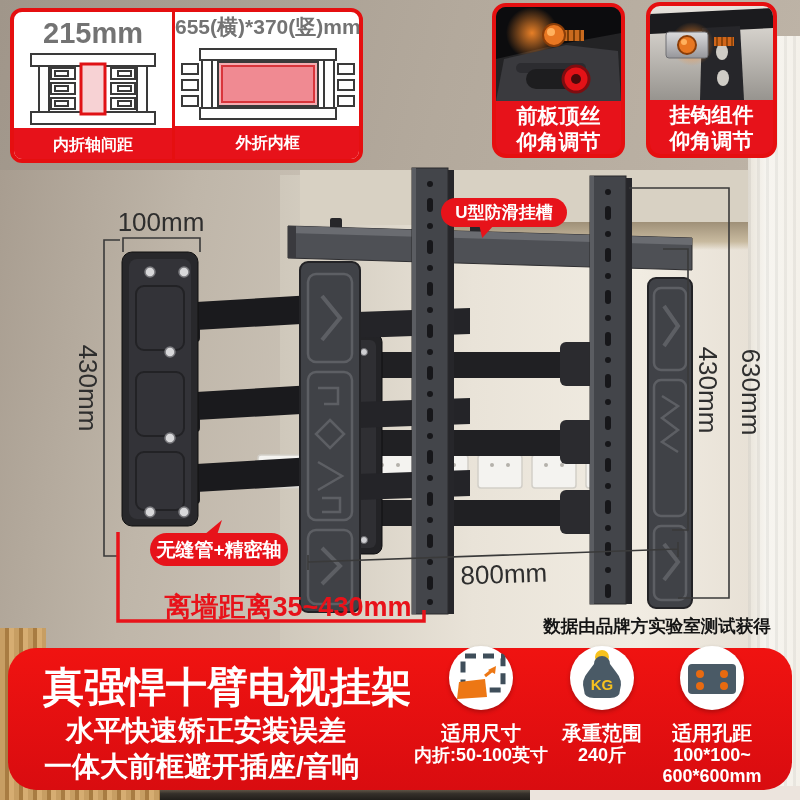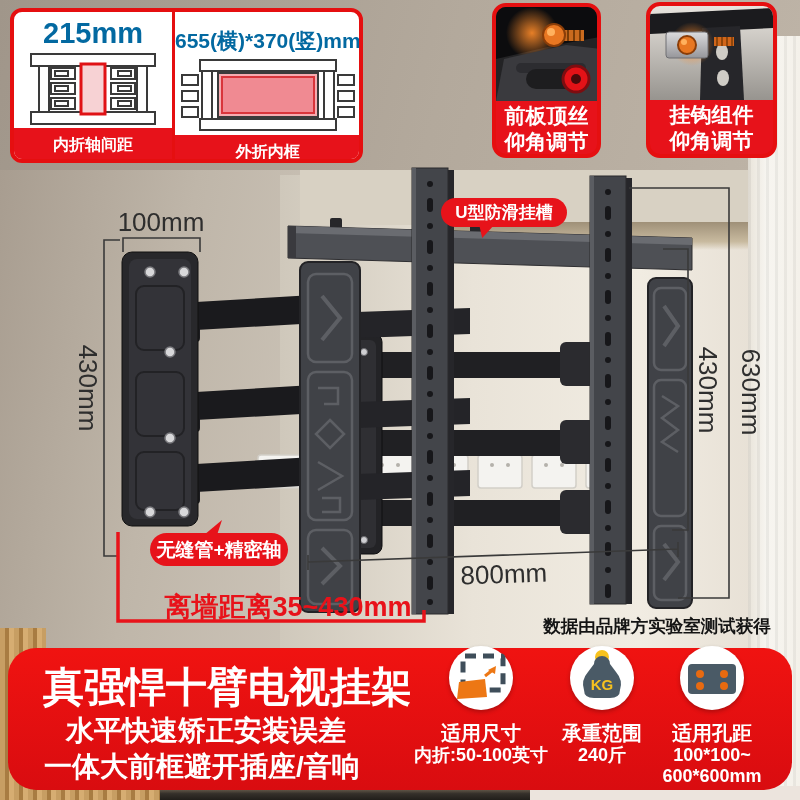--- a/index.html
+++ b/index.html
@@ -24,28 +24,28 @@
   
   .badge{background:#e7131a;color:#fff;font-weight:bold;text-align:center;}
   .badge-u{left:441px;top:198px;width:126px;height:29px;line-height:29px;font-size:17px;border-radius:15px;}
   .badge-u .tail{position:absolute;left:38px;top:26px;width:16px;height:14px;background:#e7131a;clip-path:polygon(0 0,100% 0,20% 100%);}
   .badge-seam{left:150px;top:533px;width:138px;height:33px;line-height:33px;font-size:19px;border-radius:17px;}
   .badge-seam .tail{position:absolute;left:52px;top:-13px;width:20px;height:15px;background:#e7131a;clip-path:polygon(100% 0,10% 100%,75% 100%);}
   
   .spec-box{left:10px;top:8px;width:353px;height:155px;background:#fff;border:4px solid #e50f10;border-radius:12px;display:flex;overflow:hidden;box-sizing:border-box;}
   .spec-cell{display:flex;flex-direction:column;flex:1;}
   .spec-cell.left{flex:0 0 158px;border-right:3px solid #e50f10;}
-  .spec-dim{color:#0369a1;font-weight:bold;text-align:center;padding-top:5px;}
+  .spec-dim{color:#737373;font-weight:bold;text-align:center;padding-top:5px;}
   .spec-dim.d1{font-size:29px;}
-  .spec-dim.d2{font-size:21px;padding-top:15px;}
+  .spec-dim.d2{font-size:21px;padding-top:1px;}
   .spec-diagram{flex:1;display:flex;align-items:center;justify-content:center;}
   .spec-footer{height:33px;background:#e7121a;color:#fff;font-weight:bold;font-size:16px;line-height:33px;text-align:center;}
   
   .callout{border:4px solid #e50f10;border-radius:14px;overflow:hidden;background:#e7121a;box-sizing:border-box;}
-  .callout1{left:492px;top:3px;width:109px;height:155px;}
+  .callout1{left:492px;top:3px;width:133px;height:155px;}
   .callout2{left:646px;top:2px;width:131px;height:156px;}
   .callout-photo{height:94px;position:relative;}
   .callout-label{color:#fff;font-weight:bold;font-size:21px;line-height:26px;text-align:center;padding-top:2px;}
   
   .banner{left:8px;top:648px;width:784px;height:142px;border-radius:28px;background:linear-gradient(180deg,#f01311,#d90c10);}
   .banner-title{left:35px;top:12px;font-size:41px;font-weight:bold;color:#fff;white-space:nowrap;}
   .banner-sub1{left:58px;top:64px;font-size:28px;font-weight:bold;color:#fff;white-space:nowrap;}
   .banner-sub2{left:36px;top:100px;font-size:28px;font-weight:bold;color:#fff;white-space:nowrap;}
   .feature{display:flex;flex-direction:column;align-items:center;top:-2px;width:140px;}
   .feature .circle{width:64px;height:64px;border-radius:50%;background:#fff;display:flex;align-items:center;justify-content:flex-end;box-shadow:0 2px 4px rgba(0,0,0,0.25);}

